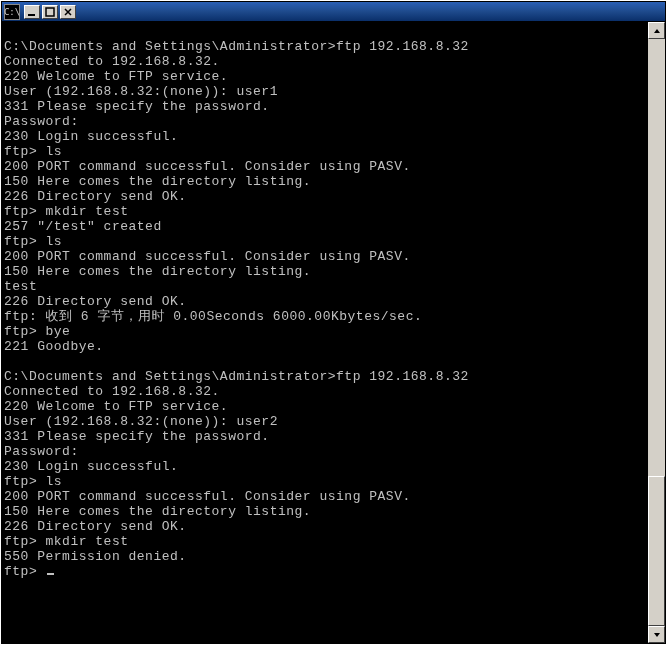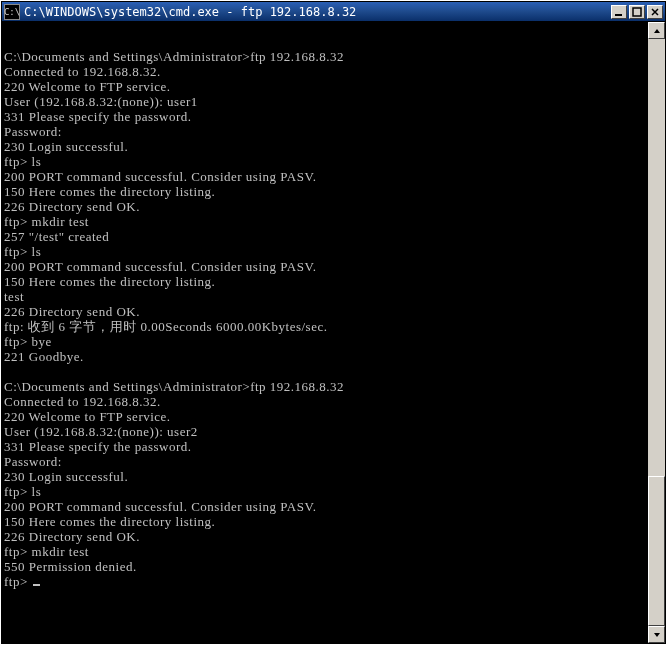--- a/index.html
+++ b/index.html
@@ -63,24 +63,24 @@
       justify-content: center;
       cursor: pointer;
     }
     .title-btn svg {
       width: 10px;
       height: 10px;
     }
     .terminal {
       background: #000;
       color: #c0c0c0;
-      font-family: Liberation Serif, serif;
+      font-family: Liberation Mono, monospace;
       font-size: 13px;
       line-height: 15px;
-      padding: 12px 2px;
+      padding: 2px 2px;
       width: calc(100% - 17px);
       height: calc(100% - 20px);
       overflow: hidden;
       white-space: pre;
       letter-spacing: 0.5px;
     }
     .scrollbar {
       position: absolute;
       right: 0;
       top: 20px;
@@ -129,21 +129,20 @@
     }
   </style>
 </head>
 <body>
 
 <div class="window">
   <div class="title-bar">
     <div class="title-icon">
       <span>C:\</span>
     </div>
-    <div class="title-text">C:\WINDOWS\system32\cmd.exe - ftp  192.168.8.32</div>
     <div class="title-buttons">
       <div class="title-btn">
         <svg viewBox="0 0 10 10">
             <rect x="1" y="7" width="7" height="2" fill="#000"></rect>
           </svg>
       </div>
       <div class="title-btn">
         <svg viewBox="0 0 10 10">
             <rect x="1" y="1" width="8" height="8" fill="none" stroke="#000" stroke-width="1.5"></rect>
           </svg>

